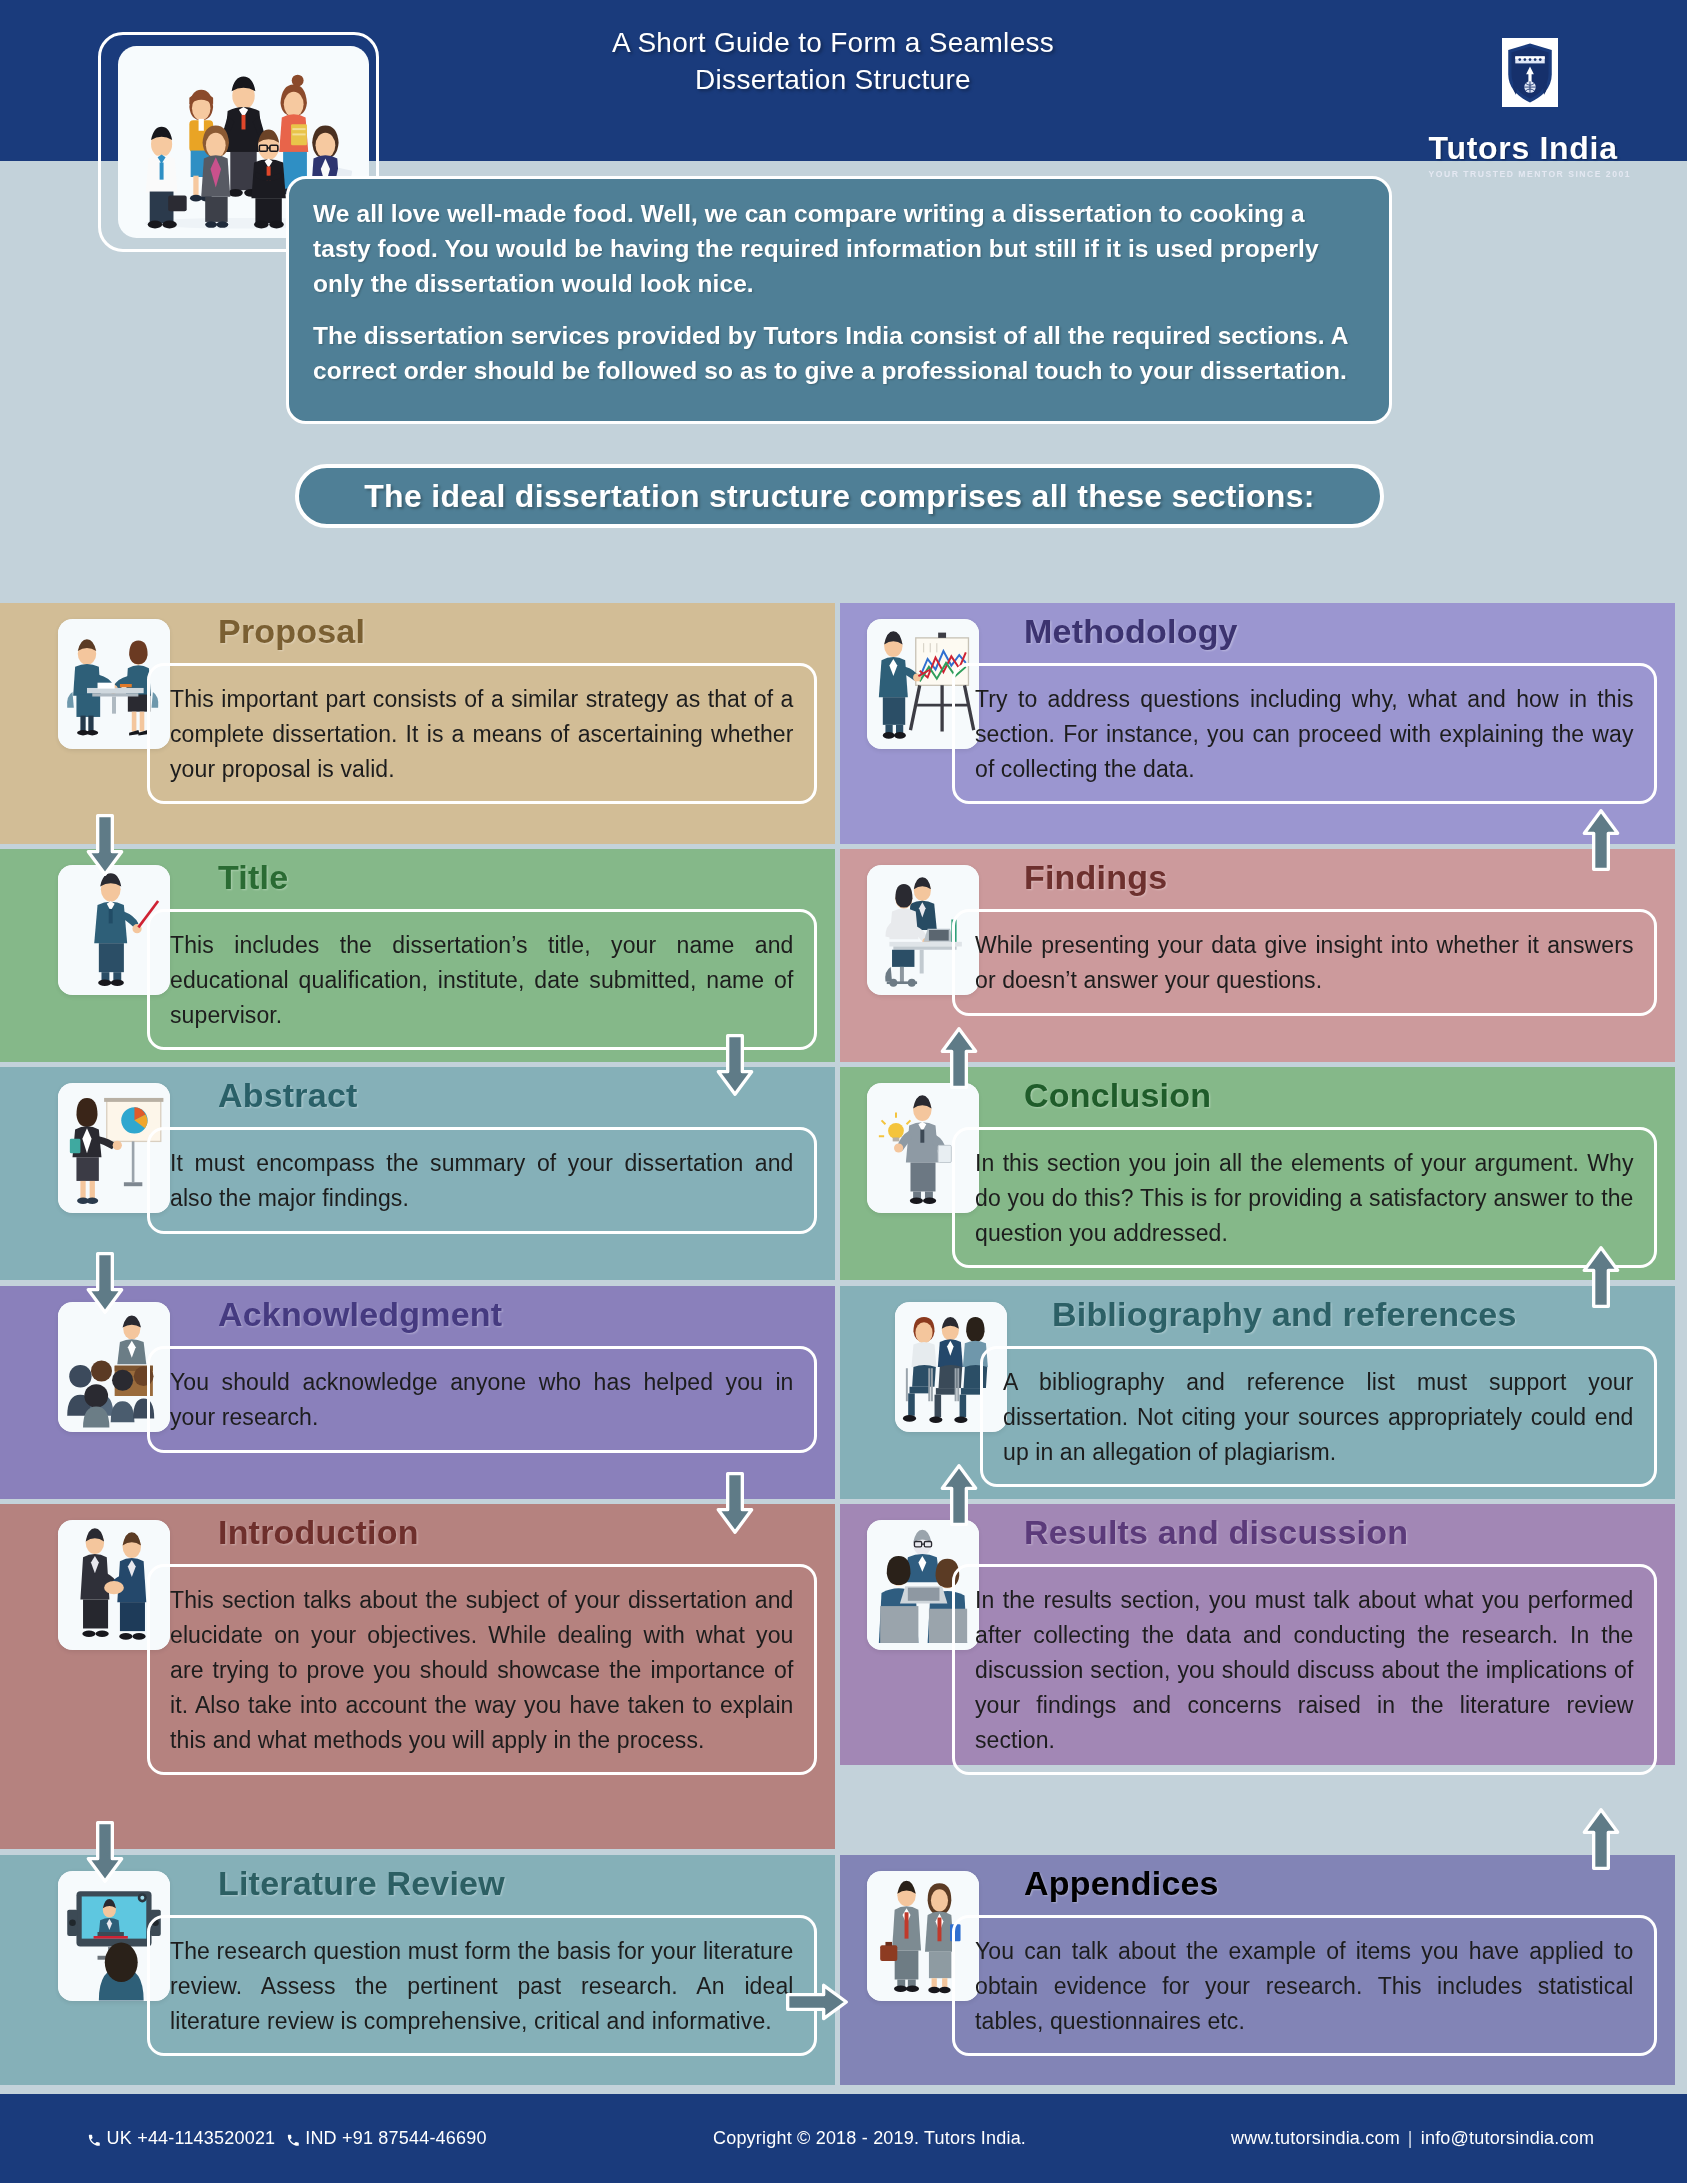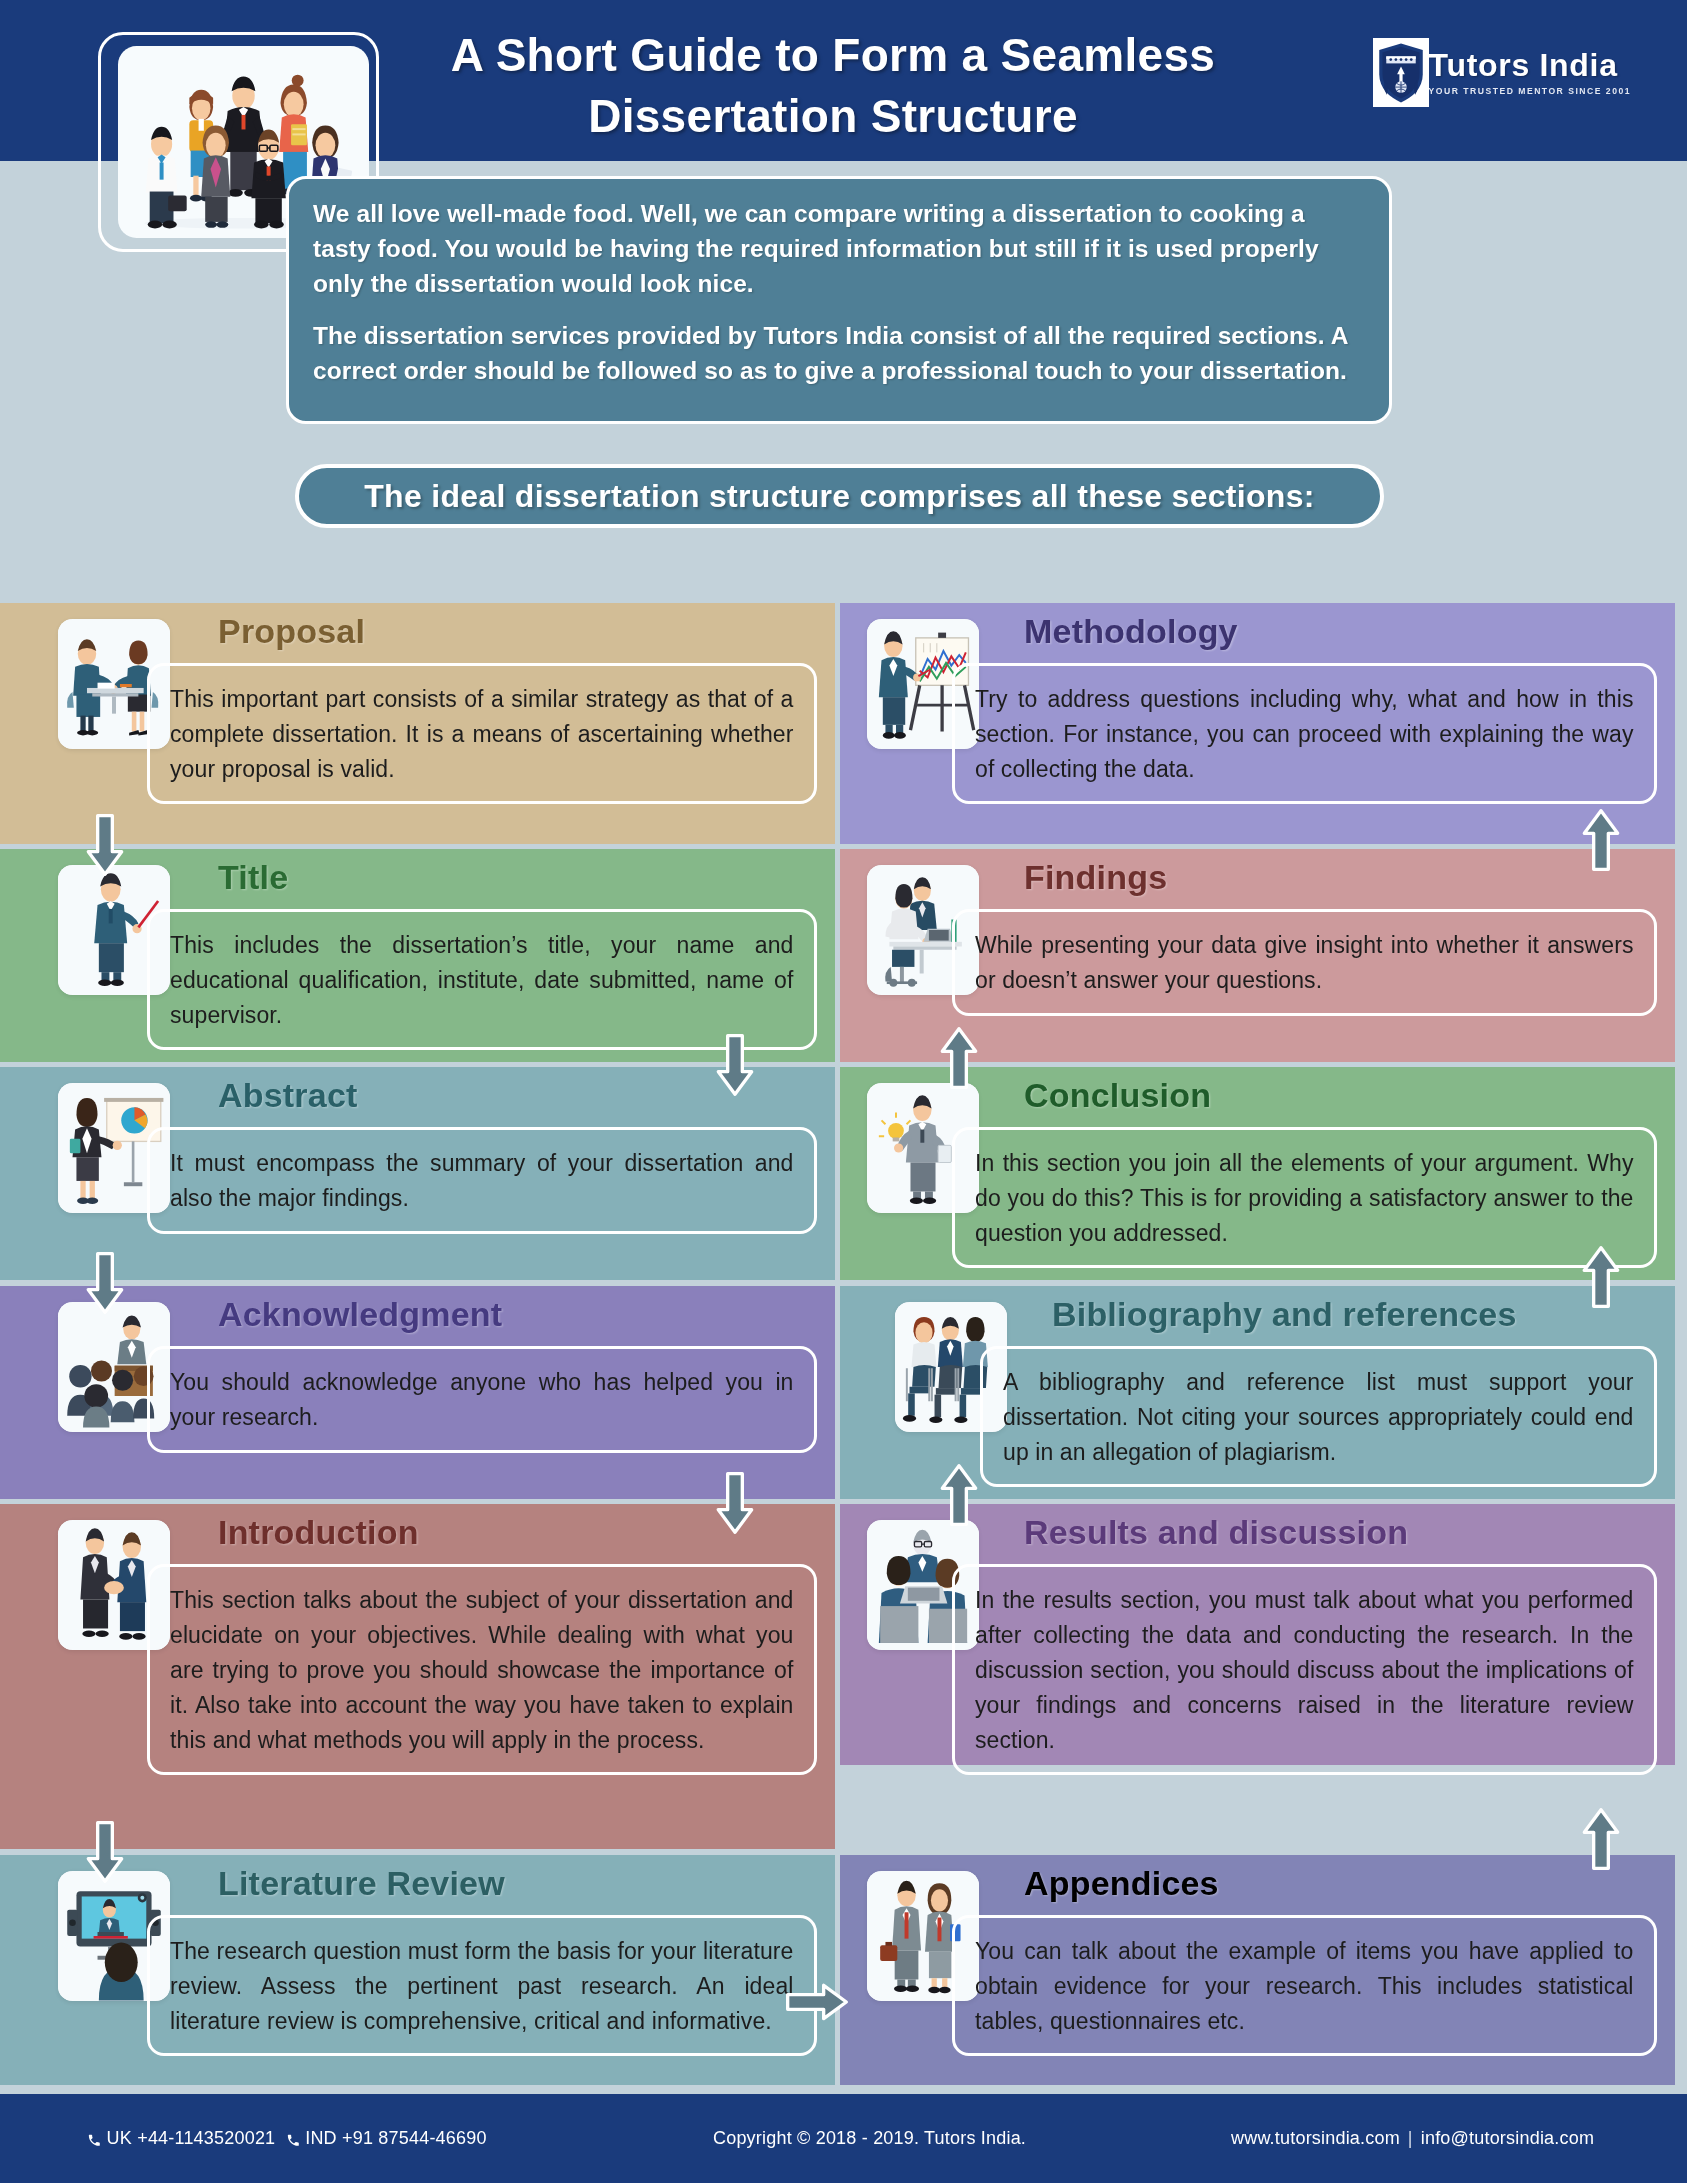--- a/index.html
+++ b/index.html
@@ -14,30 +14,30 @@
   
   .header {
     position:absolute; left:0; top:0; width:1687px; height:161px;
     background:#1a3b7c;
   }
   .header-title {
     position:absolute; left:370px; top:25px; width:926px;
     text-align:center;
     color:#ffffff;
     font-family:"Liberation Sans Narrow","Liberation Sans",sans-serif;
-    font-size:46px; font-weight:bold; line-height:1.32;
+    font-size:28px; font-weight:normal; line-height:1.32;
     letter-spacing:0.3px;
     text-shadow: 2px 2px 3.3px rgba(0,0,0,0.35);
   }
   .header-title .l2 { display:block; }
 
   
   .logo-wrap {
     position:absolute; right:56px; top:38px;
-    display:flex; align-items:center; gap:0;
+    display:flex; align-items:center; gap:25px;flex-direction:column;
   }
   .logo-shield {
     width:56px; height:69px; background:#ffffff;
     display:flex; align-items:center; justify-content:center;
     position:relative;
   }
   .shield-svg { display:block; }
   .logo-text { color:#fff; line-height:1; }
   .logo-name {
     font-family:"Liberation Sans Narrow","Liberation Sans",sans-serif;

